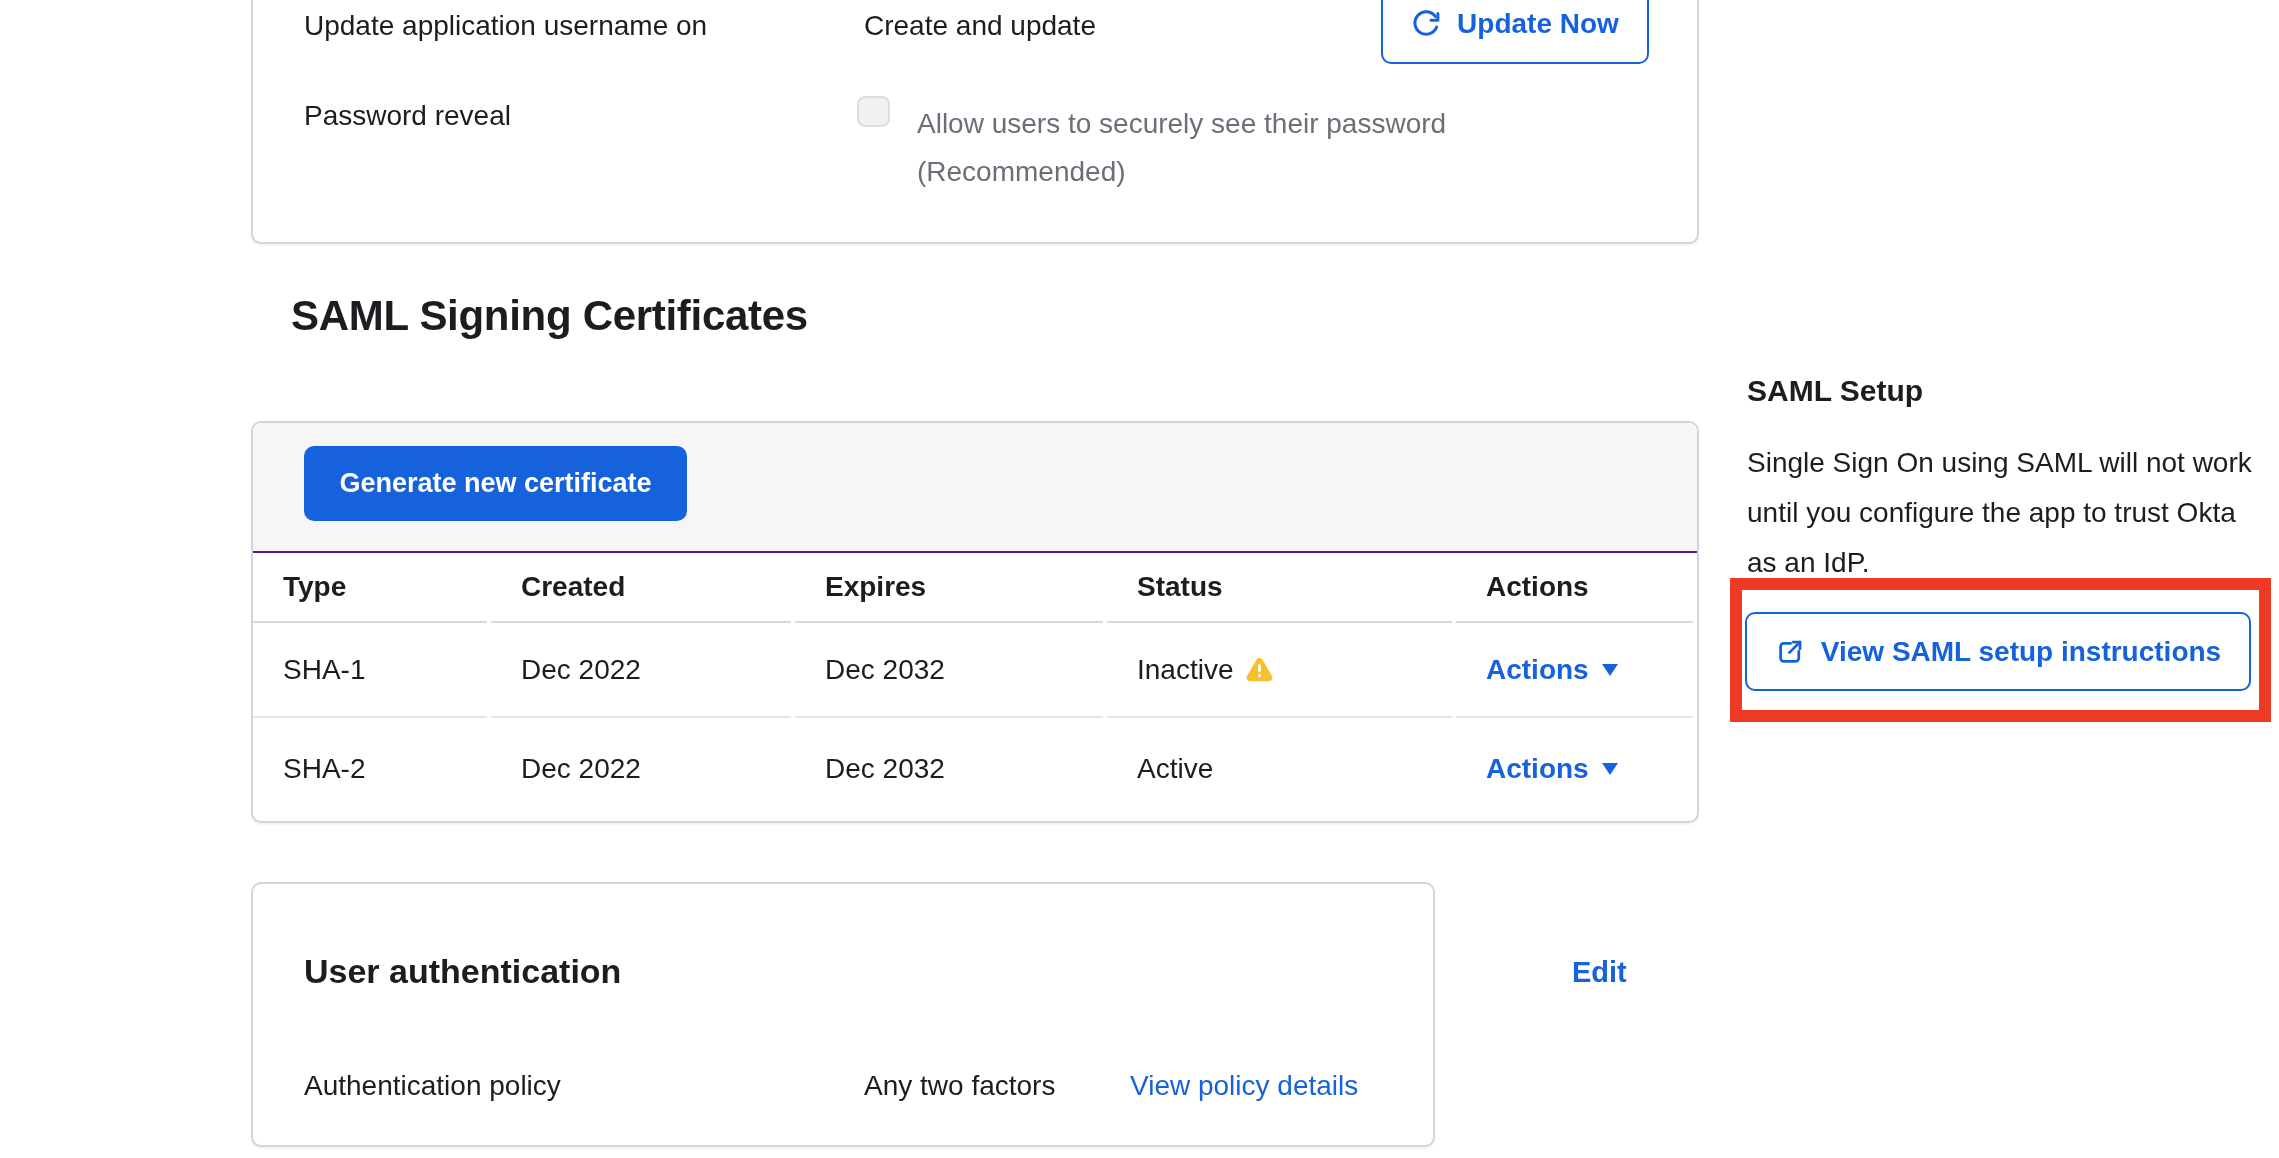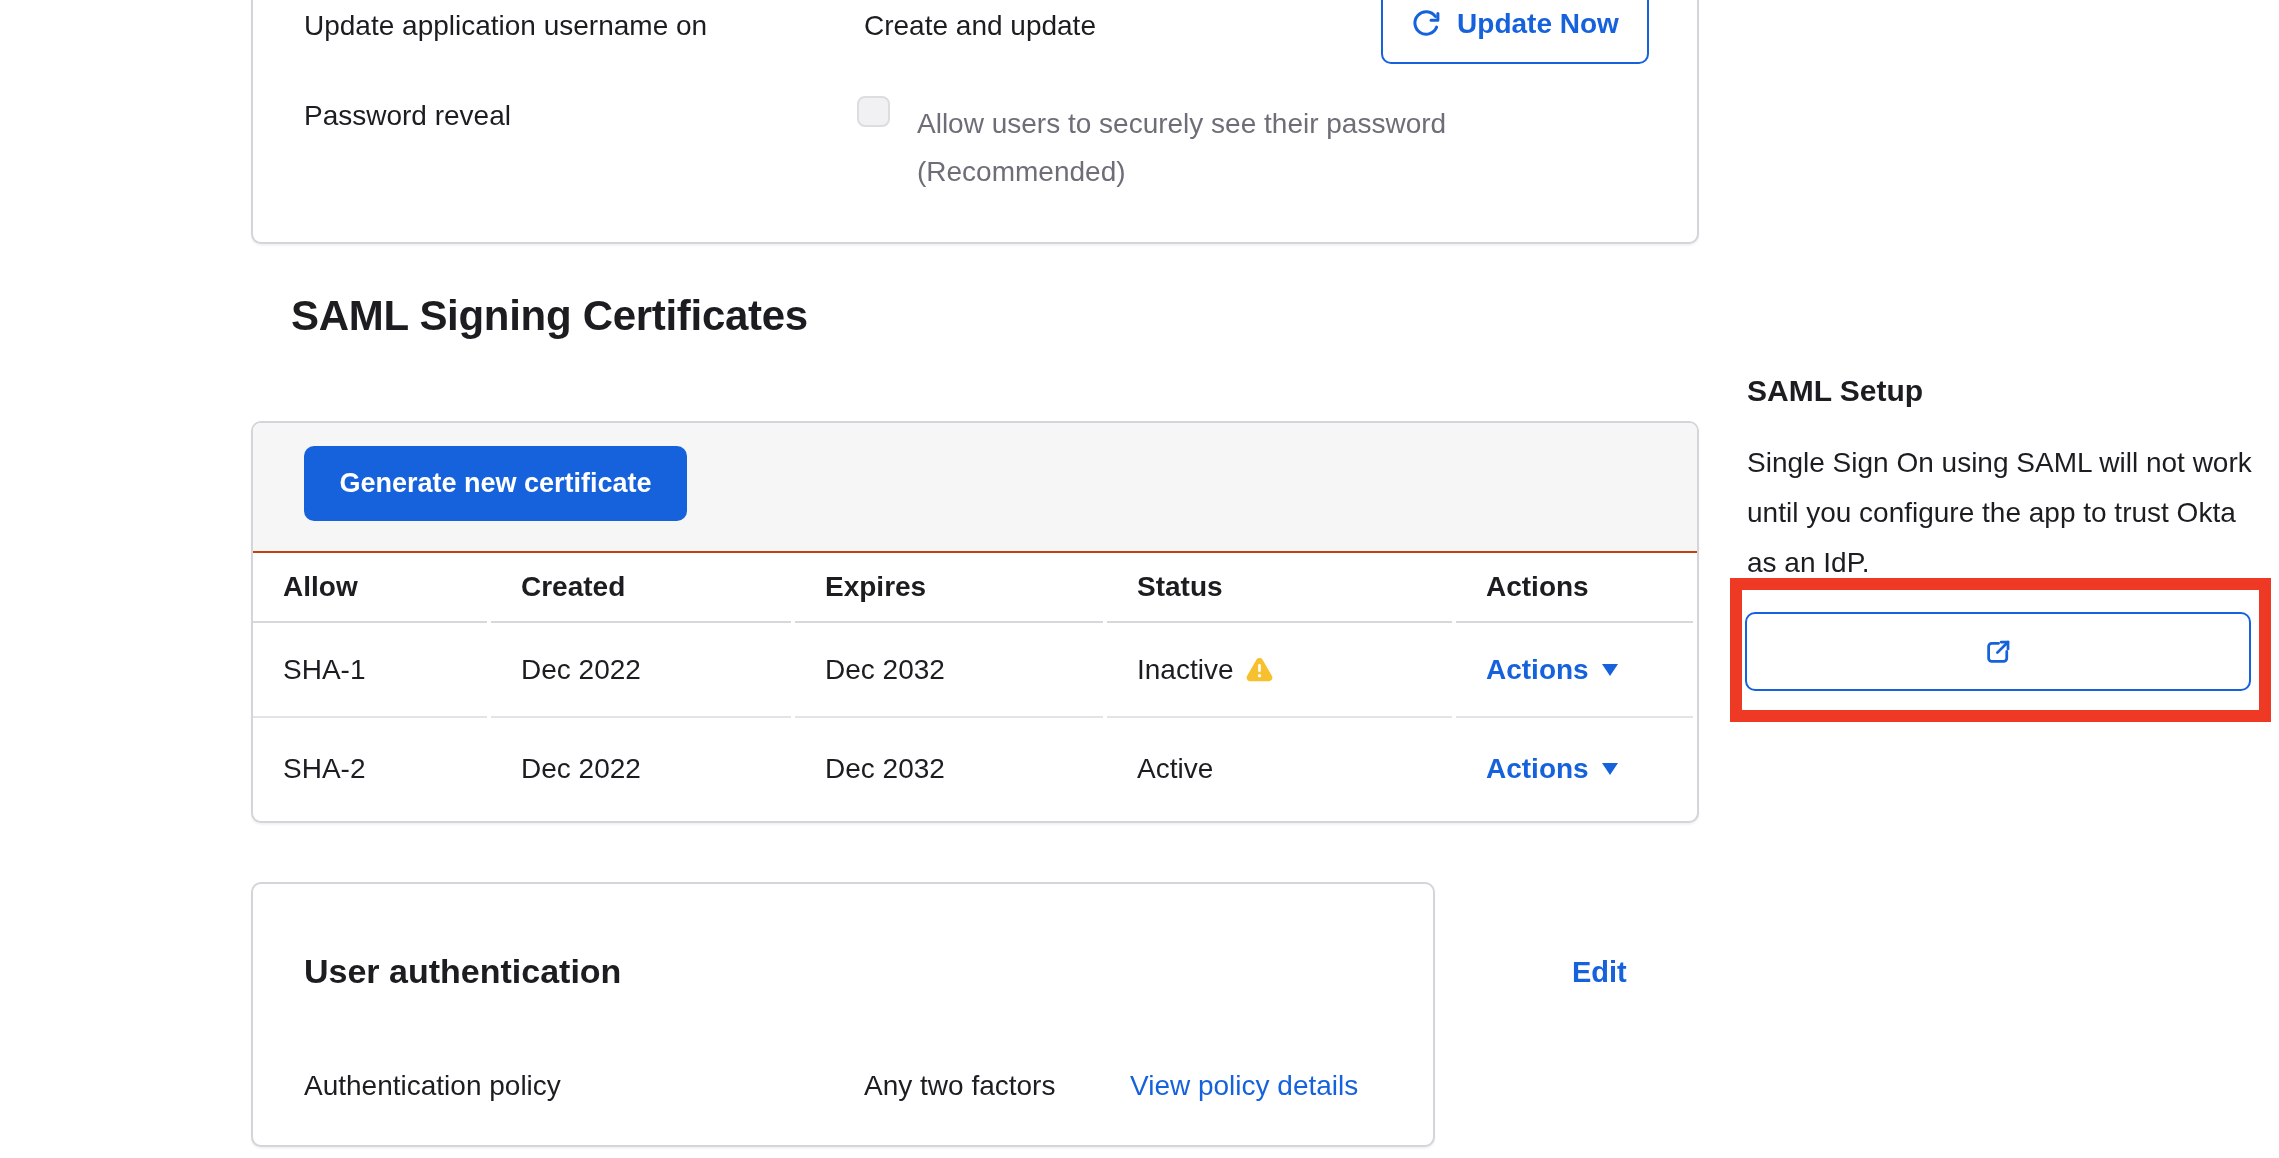--- a/index.html
+++ b/index.html
@@ -24,21 +24,21 @@
   .btn-primary{background:#1662dd;border:none;color:#fff;font-weight:bold;}
   
   .update-btn{left:1128px;top:44px;width:268px;height:80px;font-size:28px;position:absolute;}
   .checkbox{
     position:absolute;width:33px;height:31px;border-radius:8px;
     background:#f1f1f3;border:2px solid #dcdce1;box-sizing:border-box;
   }
   
   .certs-head{
     position:absolute;left:0;top:0;width:100%;height:130px;background:#f6f6f7;
-    border-bottom:2px solid #c2410c;border-radius:8px 8px 0 0;box-sizing:border-box;
+    border-bottom:2px solid #4c1d95;border-radius:8px 8px 0 0;box-sizing:border-box;
   }
   .gen-btn{position:absolute;left:51px;top:23px;width:383px;height:75px;font-size:27px;}
   .tbl{position:absolute;left:0;top:130px;width:100%;display:grid;
        grid-template-columns:238px 304px 312px 349px 1fr;}
   .cell{display:flex;align-items:center;padding-left:30px;margin-right:4px;
         border-bottom:2px solid #e3e3e8;font-size:28px;box-sizing:border-box;gap:12px;}
   .cell.hd{height:70px;font-weight:bold;border-bottom-color:#d8d8dc;}
   .cell.r1{height:95px;}
   .cell.r2{height:101px;border-bottom:none;}
   .actions-link{color:#1662dd;font-weight:bold;display:flex;align-items:center;gap:13px;cursor:pointer;}
@@ -77,21 +77,21 @@
 
   <h1 class="abs" style="left:251px;top:292px;font-size:42px;letter-spacing:-0.3px;margin-left:40px;">SAML Signing Certificates</h1>
 
   <section class="panel" style="left:251px;top:421px;width:1448px;height:402px;">
     <div class="certs-head">
       <button class="btn btn-primary gen-btn">Generate new certificate</button>
     </div>
 
     <div class="tbl">
 
-      <div class="cell hd">Allow</div>
+      <div class="cell hd">Type</div>
       <div class="cell hd">Created</div>
       <div class="cell hd">Expires</div>
       <div class="cell hd">Status</div>
       <div class="cell hd">Actions</div>
 
       <div class="cell r1">SHA-1</div>
       <div class="cell r1">Dec 2022</div>
       <div class="cell r1">Dec 2032</div>
       <div class="cell r1">
         <span>Inactive</span>
@@ -130,20 +130,21 @@
     <p class="abs sidebar-p" style="left:1747px;top:438px;">Single Sign On using SAML will not work until you configure the app to trust Okta as an IdP.</p>
 
     <div class="red-box"></div>
 
     <button class="btn btn-outline setup-btn">
       <svg width="30" height="30" viewBox="0 0 24 24" fill="none" stroke="#1662dd" stroke-width="2.2" stroke-linecap="round" stroke-linejoin="round">
         <path d="M12.5 5H7a2.5 2.5 0 0 0-2.5 2.5V17A2.5 2.5 0 0 0 7 19.5h9.5A2.5 2.5 0 0 0 19 17v-5.5"></path>
         <path d="M11.5 12.5 20 4"></path>
         <path d="M14.5 4H20v5.5"></path>
       </svg>
+      <span>View SAML setup instructions</span>
     </button>
   </aside>
 
   <section class="panel" style="left:251px;top:882px;width:1184px;height:265px;">
     <h2 class="abs" style="left:51px;top:68px;font-size:34px;">User authentication</h2>
     <a class="abs blue bold" style="left:1311px;top:72px;font-size:29px;">Edit</a>
 
     <div class="abs lbl" style="left:51px;top:186px;">Authentication policy</div>
     <div class="abs lbl" style="left:611px;top:186px;">Any two factors</div>
     <a class="abs blue" style="left:877px;top:186px;font-size:28px;">View policy details</a>

